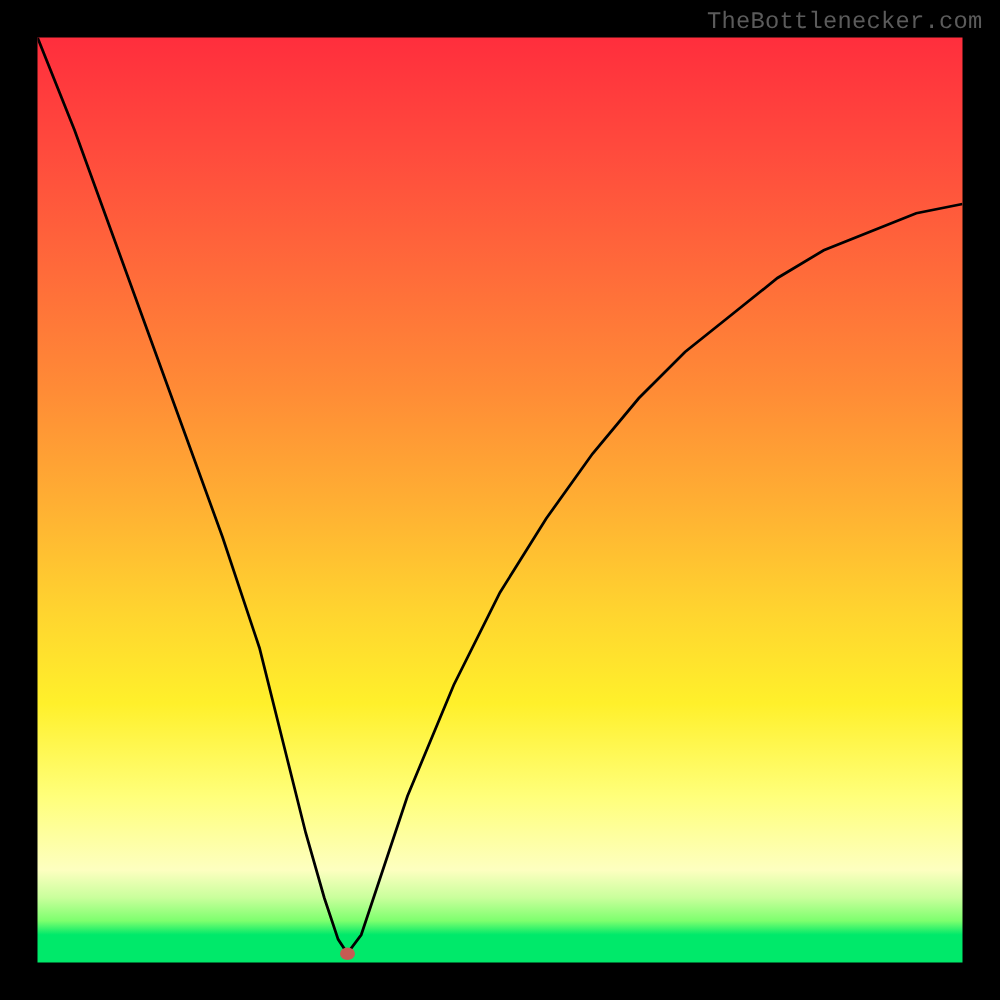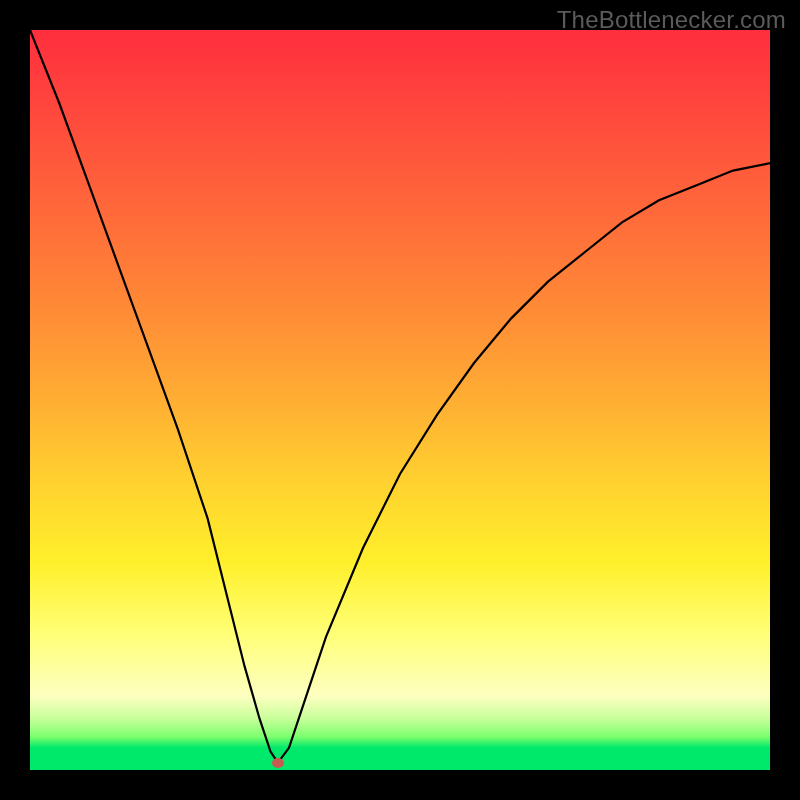--- a/index.html
+++ b/index.html
@@ -63,23 +63,24 @@
     height: 10px;
     background: #c65b53;
     border-radius: 50%;
     transform: translate(-50%, -50%);
   }
   .watermark {
     position: absolute;
     top: 6px;
     right: 14px;
     color: #5b5b5b;
-    font-size: 24px;
+    font-size: 19px;
     letter-spacing: 0.2px;
     font-weight: 500;
+    font-family: Liberation Mono, monospace;
   }
 </style>
 </head>
 <body>
 
 <div class="watermark">TheBottlenecker.com</div>
 
 <div class="frame">
   <div class="plot-area">
     <div class="gradient"></div>

